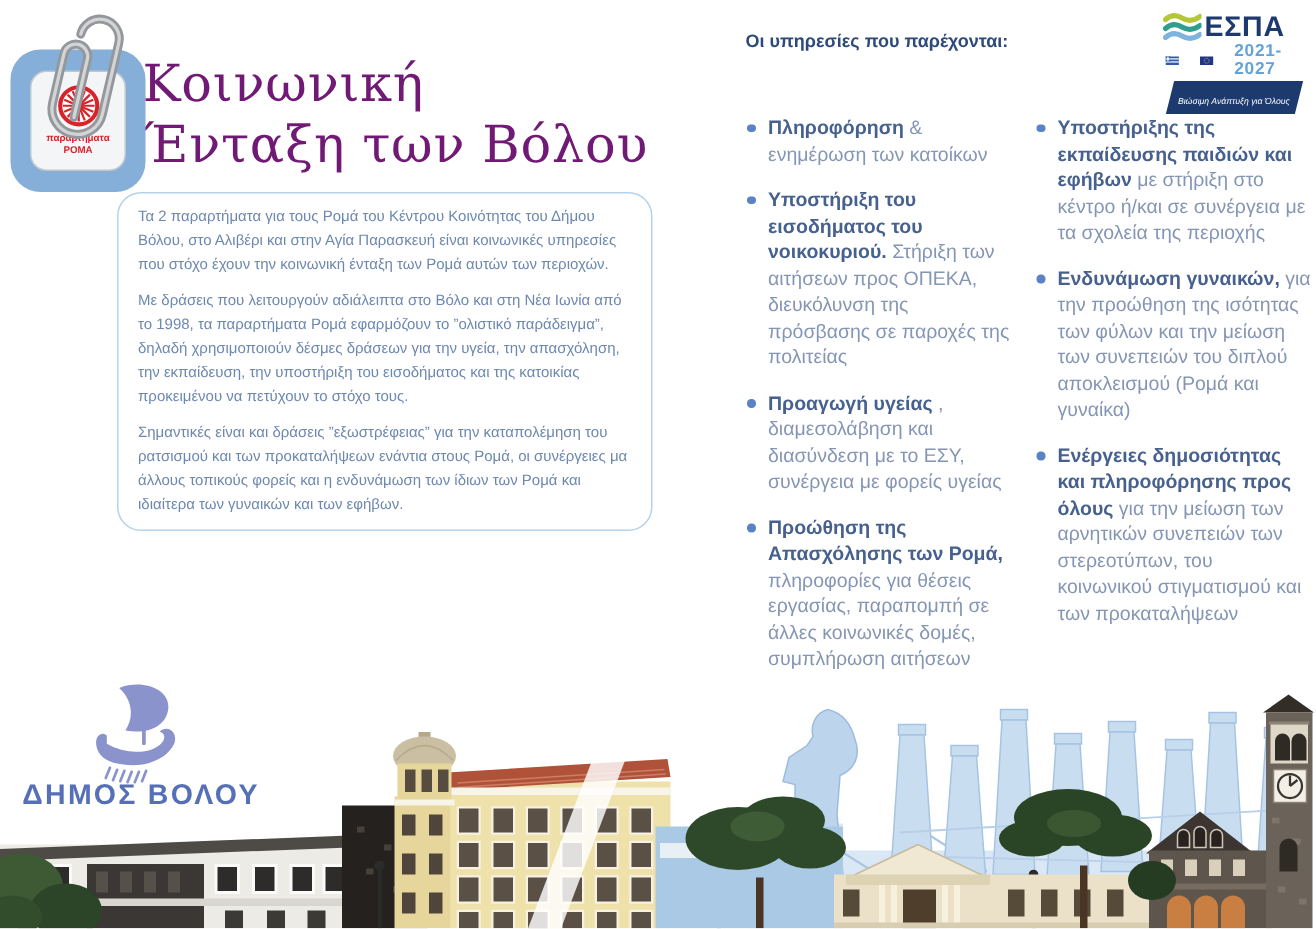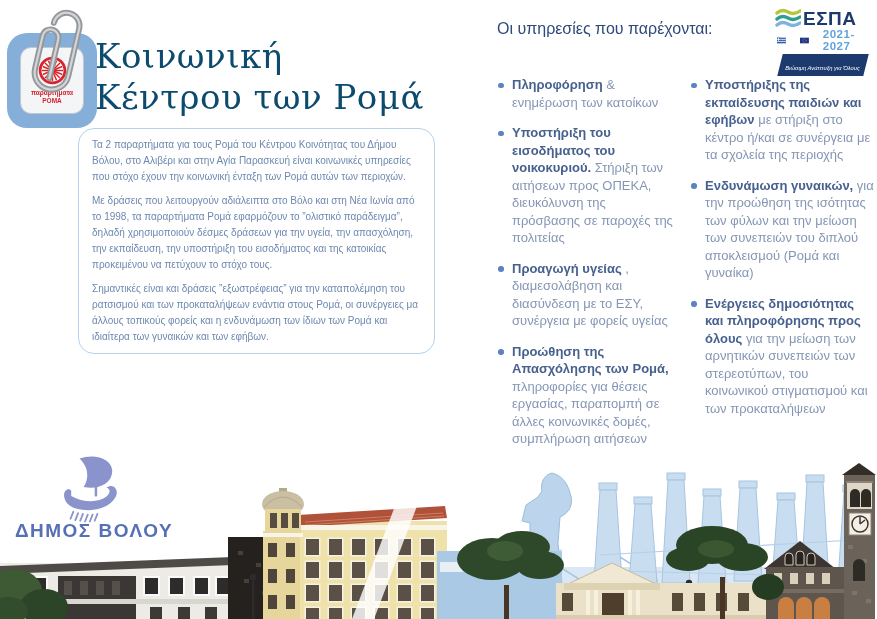--- a/index.html
+++ b/index.html
@@ -8,28 +8,28 @@
     font-family:"Liberation Sans",sans-serif;
   }
   
   .badge{position:absolute;left:7px;top:33px;width:90px;height:95px;background:#85aed8;border-radius:20px;z-index:2;}
   .badge-inner{position:absolute;left:13px;top:14px;width:64px;height:67px;background:#f3f5f7;border:1px solid #bfc7cf;border-radius:11px;
     display:flex;flex-direction:column;align-items:center;justify-content:flex-start;padding-top:6px;box-sizing:border-box;}
   .badge-label{font-size:6.5px;line-height:7.5px;color:#d8232a;text-align:center;margin-top:2px;font-weight:bold;}
   .clip{position:absolute;left:24px;top:4px;z-index:4;}
   
   .kicker{position:absolute;left:101px;top:14px;font-size:10.5px;letter-spacing:4.5px;color:#a0a7b0;font-weight:bold;}
-  .title{position:absolute;left:95px;top:36px;font-family:"DejaVu Serif",serif;font-size:34px;line-height:41px;color:#0c4a6e;letter-spacing:0.5px;}
+  .title{position:absolute;left:95px;top:36px;font-family:"DejaVu Serif",serif;font-size:34px;line-height:41px;color:#701a75;letter-spacing:0.5px;}
   
   .intro-box{position:absolute;left:78px;top:128px;width:357px;box-sizing:border-box;background:#ffffff;
     border:1.5px solid #b5d2ea;border-radius:16px;padding:8px 13px;}
   .intro-box p{margin:0 0 9px 0;font-size:10px;line-height:15.8px;color:#6d88b0;}
   .intro-box p:last-child{margin-bottom:0;}
   
-  .services-heading{position:absolute;left:497px;top:20px;font-size:16px;font-weight:normal;color:#2d4a7b;}
+  .services-heading{position:absolute;left:497px;top:20px;font-size:12px;font-weight:bold;color:#2d4a7b;}
   .svc-col{position:absolute;top:76px;margin:0;padding:0;list-style:none;}
   .svc-col-1{left:497px;width:176px;}
   .svc-col-2{left:690px;width:184px;}
   .svc-col li{position:relative;padding-left:15px;margin-bottom:13px;font-size:13px;line-height:17.5px;color:#8596b4;}
   .svc-col li::before{content:"";position:absolute;left:1px;top:6.5px;width:5.5px;height:5.5px;border-radius:50%;background:#5b82c4;}
   .svc-col .b{font-weight:bold;color:#47618f;}
   
   .espa{position:absolute;right:6px;top:8px;width:96px;z-index:2;}
   .espa-row1{display:flex;align-items:center;}
   .espa-name{font-size:19px;font-weight:bold;color:#1d3a6e;letter-spacing:0.5px;margin-left:2px;}
@@ -74,21 +74,21 @@
       </svg>
       <div class="badge-label">
         <div>παραρτήματα</div>
         <div>ΡΟΜΑ</div>
       </div>
     </div>
   </div>
 
   <div class="title">
     <div>Κοινωνική</div>
-    <div>Κέντρου των Ρομά</div>
+    <div>Ένταξη των Βόλου</div>
   </div>
 
   <div class="intro-box">
     <p>Τα 2 παραρτήματα για τους Ρομά του Κέντρου Κοινότητας του Δήμου Βόλου, στο Αλιβέρι και στην Αγία Παρασκευή είναι κοινωνικές υπηρεσίες που στόχο έχουν την κοινωνική ένταξη των Ρομά αυτών των περιοχών.</p>
     <p>Με δράσεις που λειτουργούν αδιάλειπτα στο Βόλο και στη Νέα Ιωνία από το 1998, τα παραρτήματα Ρομά εφαρμόζουν το ”ολιστικό παράδειγμα”, δηλαδή χρησιμοποιούν δέσμες δράσεων για την υγεία, την απασχόληση, την εκπαίδευση, την υποστήριξη του εισοδήματος και της κατοικίας προκειμένου να πετύχουν το στόχο τους.</p>
     <p>Σημαντικές είναι και δράσεις ”εξωστρέφειας” για την καταπολέμηση του ρατσισμού και των προκαταλήψεων ενάντια στους Ρομά, οι συνέργειες μα άλλους τοπικούς φορείς και η ενδυνάμωση των ίδιων των Ρομά και ιδιαίτερα των γυναικών και των εφήβων.</p>
   </div>
 
   <div class="services-heading">Οι υπηρεσίες που παρέχονται:</div>
 

